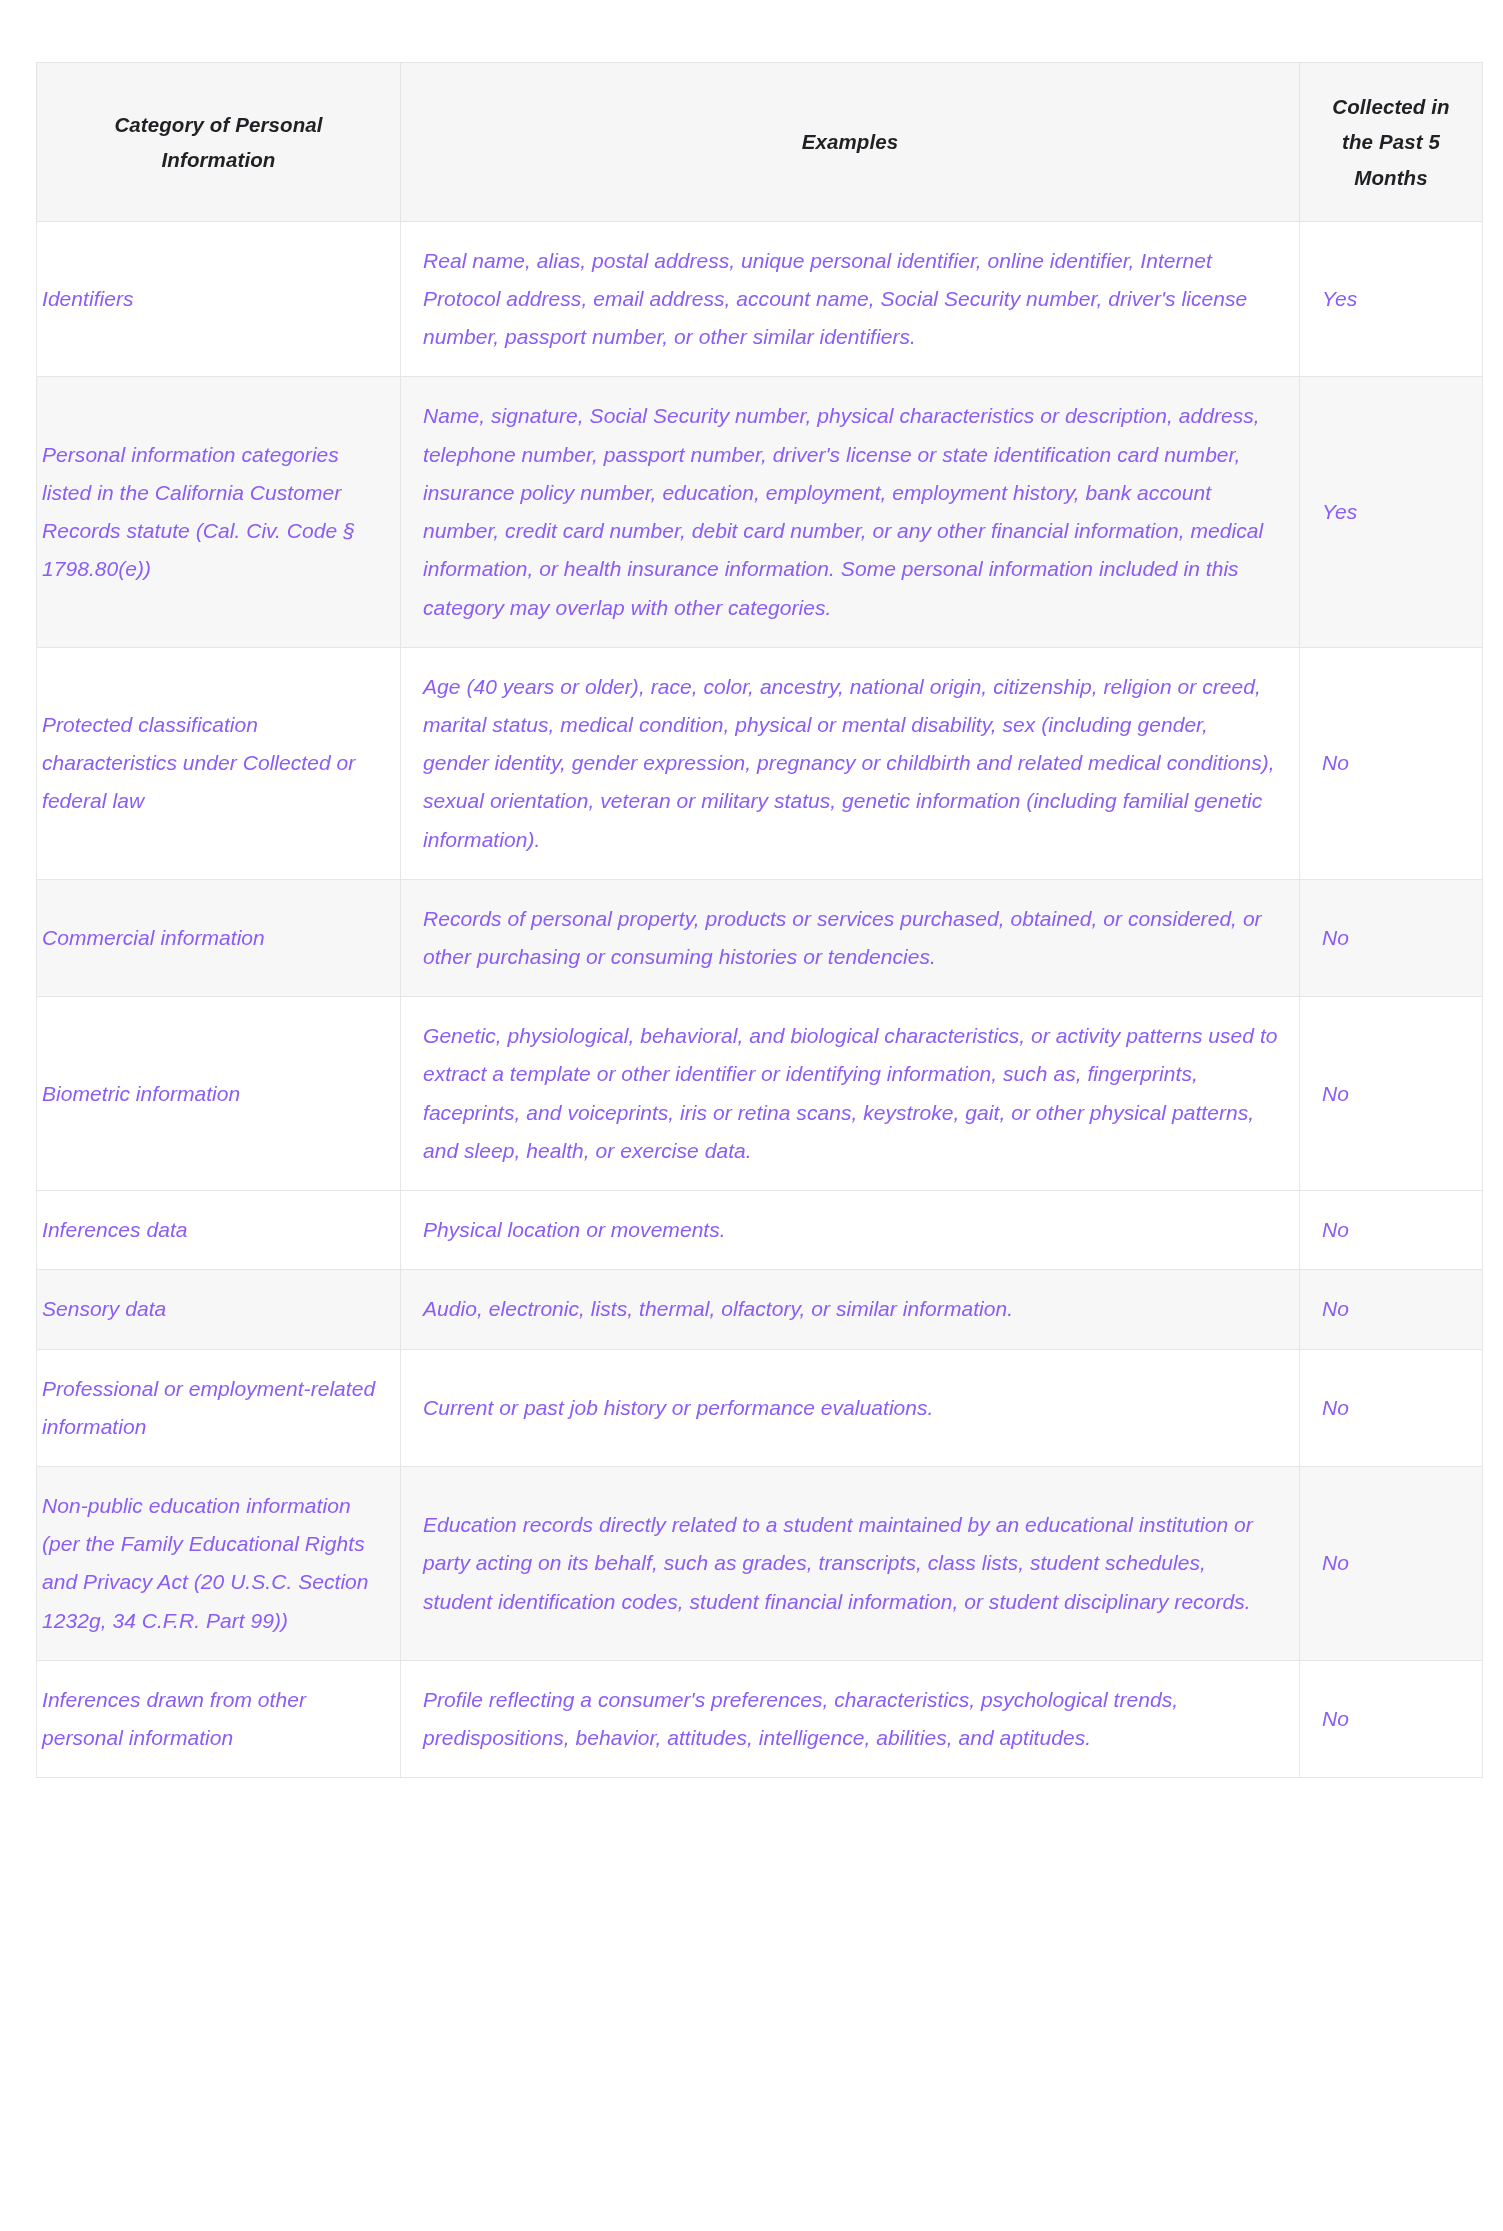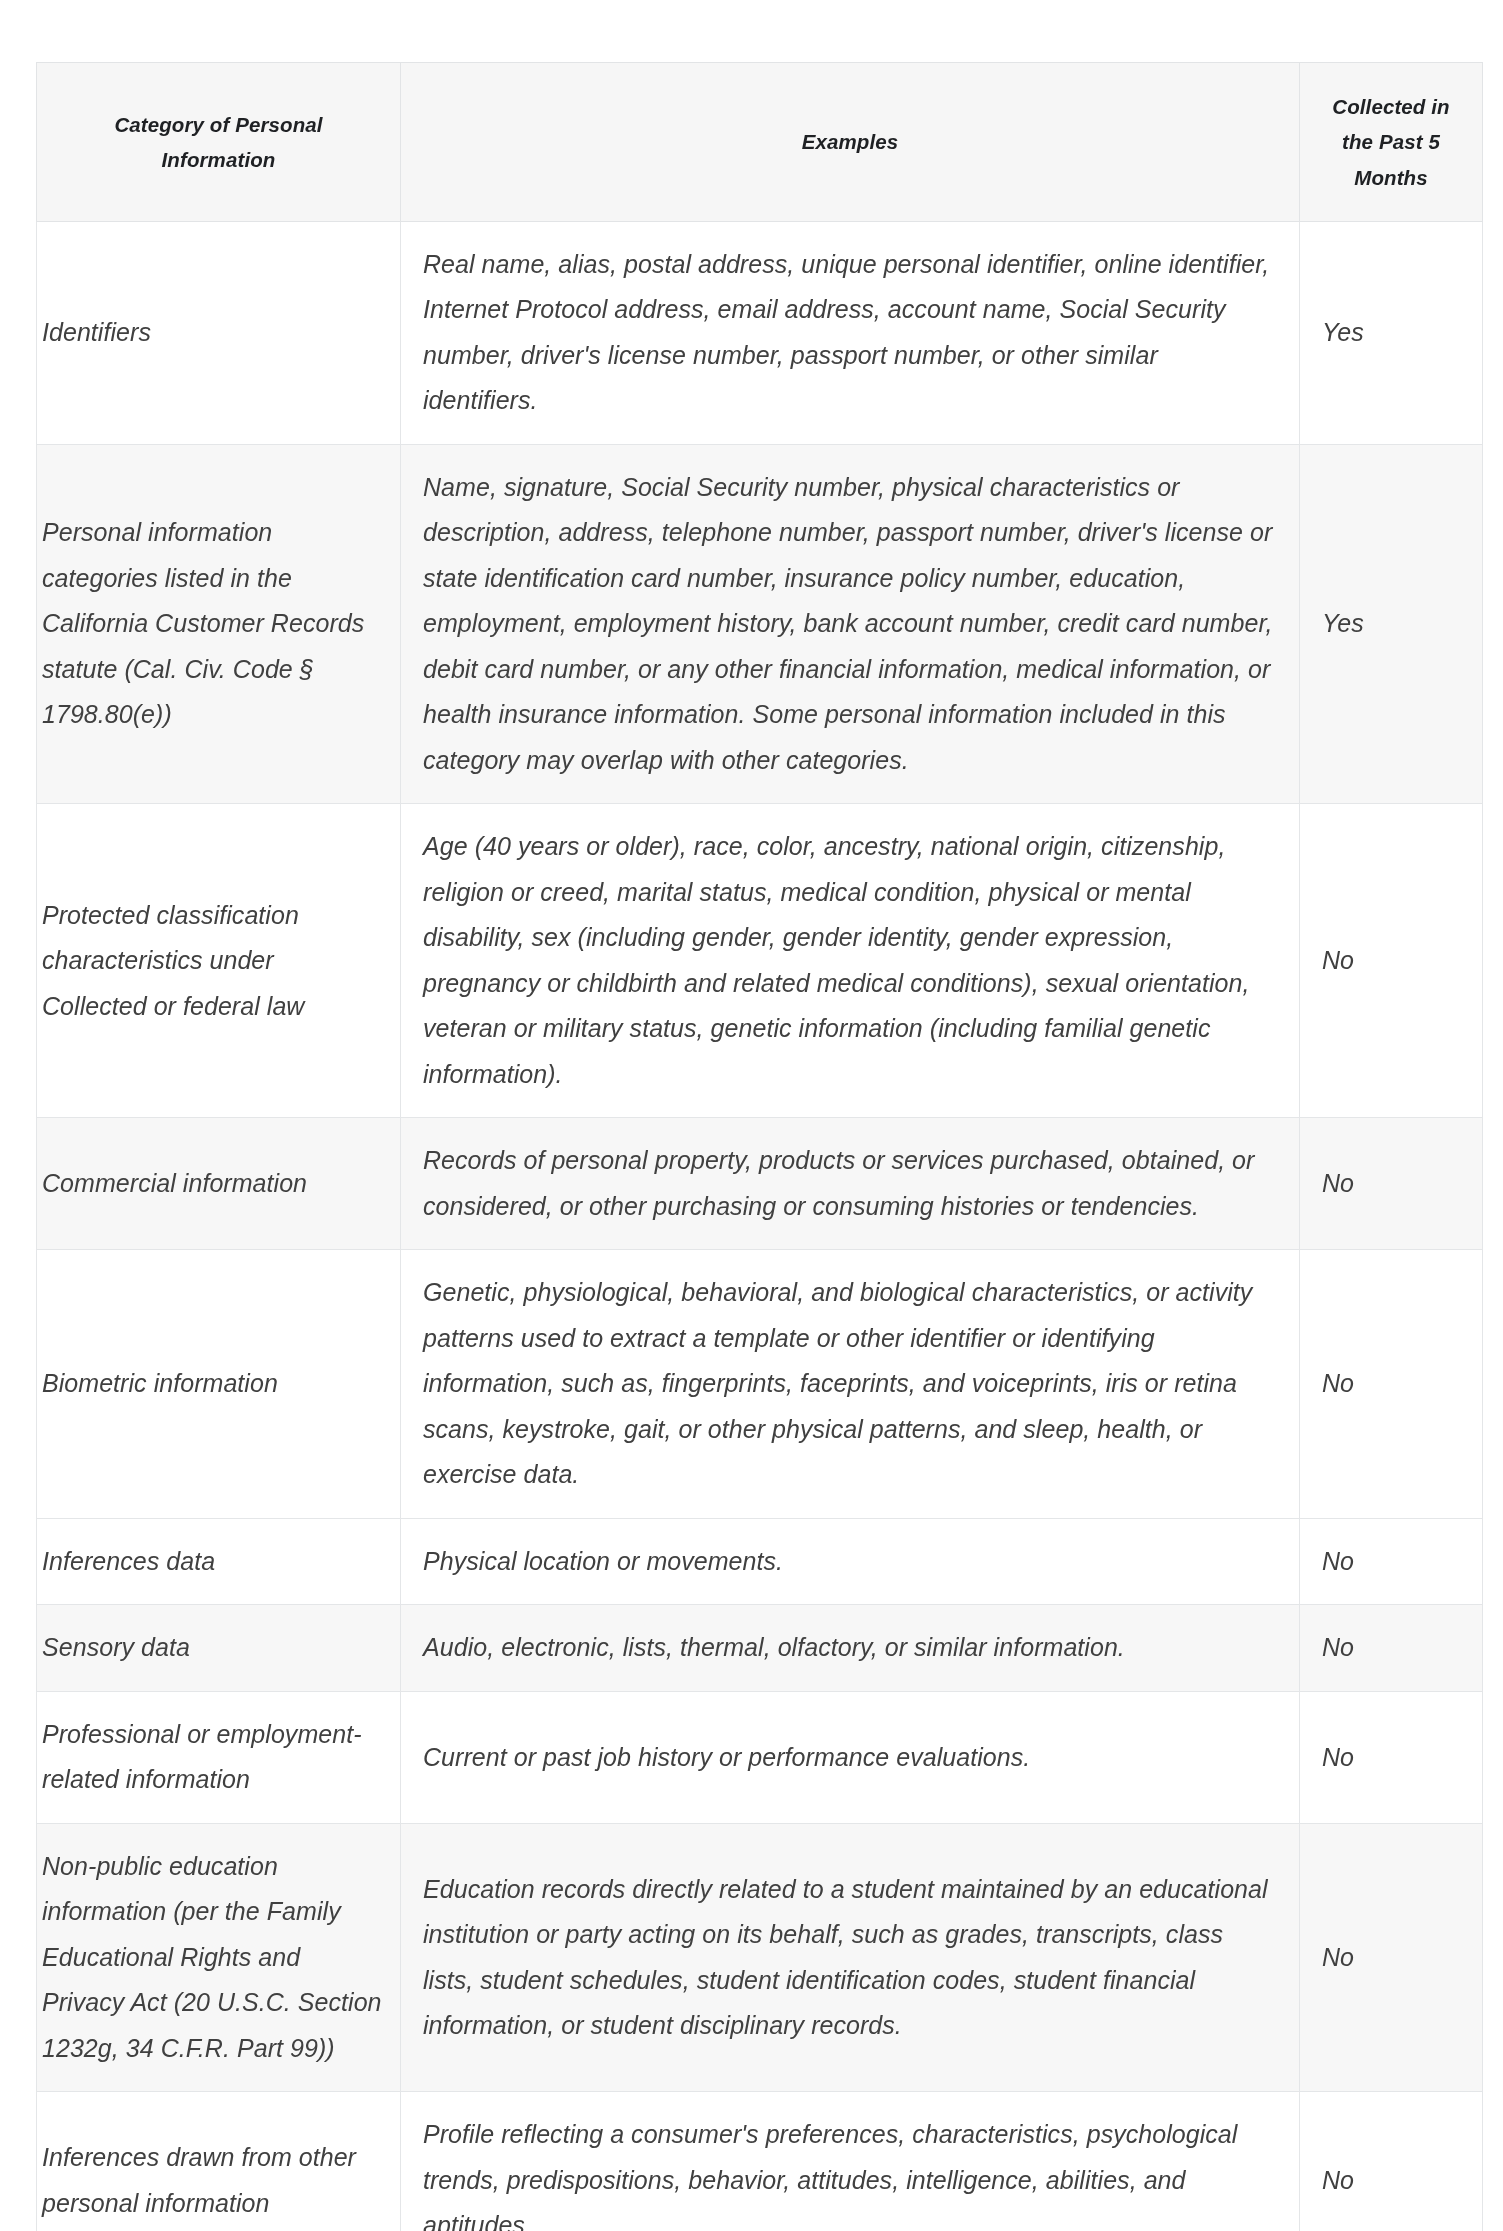--- a/index.html
+++ b/index.html
@@ -40,23 +40,23 @@
     padding: 26px 24px;
     text-align: center;
     vertical-align: middle;
     letter-spacing: 0.1px;
   }
   thead th.th-category { padding-left: 30px; padding-right: 30px; }
   thead th.th-collected { padding-left: 22px; padding-right: 22px; }
 
   tbody td {
     border: 1px solid #e4e6e8;
-    font-size: 25px;
+    font-size: 21px;
     font-weight: 400;
-    color: #404040;
+    color: #8b5cf6;
     line-height: 1.82;
     padding: 20px 22px;
     vertical-align: middle;
     text-align: left;
     letter-spacing: 0.05px;
   }
   tbody td.cell-category { padding-left: 5px; padding-right: 18px; }
   tbody td.cell-examples { padding-left: 22px; padding-right: 20px; }
   tbody td.cell-collected { padding-left: 22px; padding-right: 18px; }
 

